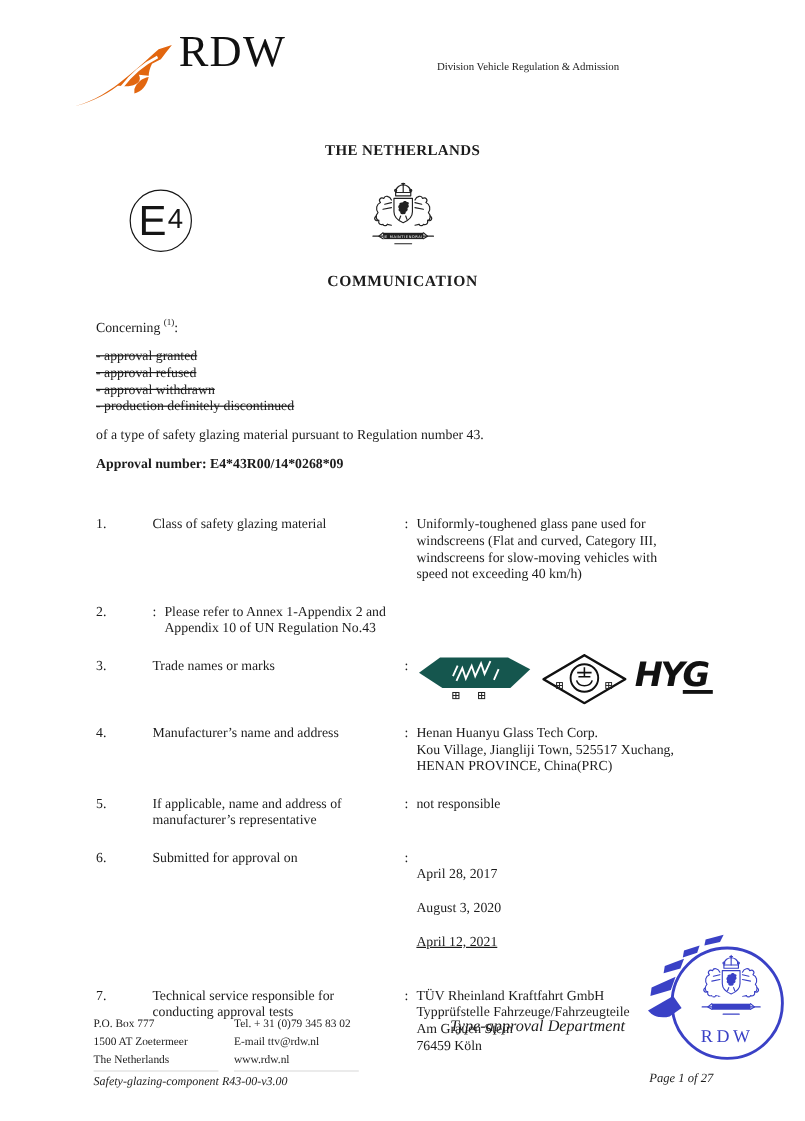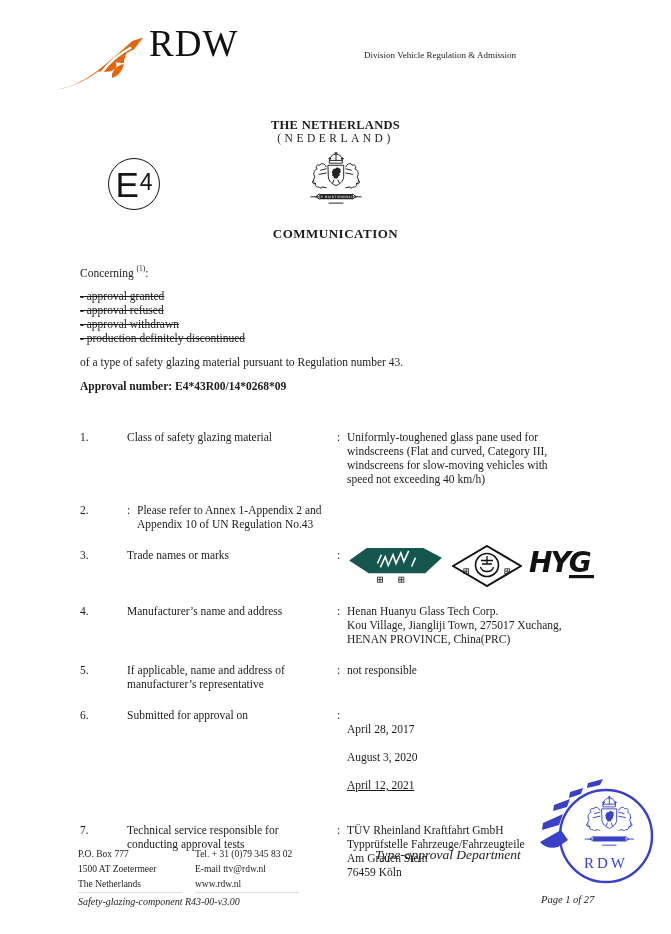--- a/index.html
+++ b/index.html
@@ -89,21 +89,20 @@
 
   <svg class="feather" width="92" height="58" viewBox="0 0 100 62">
     <path fill="#e2660f" d="M2 58 C20 55 36 46 50 35 C63 25 75 14 85 5 L97 1 C93 6 90 10 87 14 L79 18 C77 22 76 26 76 29 L67 28 C70 33 66 37 60 38 C55 39 51 38 48 38 C36 47 20 55 2 58 Z"></path>
     <path fill="#e2660f" d="M63 41 C65 35 70 31 76 30 C74 38 70 43 63 45 Z"></path>
     <path fill="none" stroke="#ffffff" stroke-width="2.6" d="M84 12 C72 18 60 28 51 40"></path>
   </svg>
   <div class="rdw-word">RDW</div>
   <div class="division">Division Vehicle Regulation &amp; Admission</div>
 
   <div class="country">THE NETHERLANDS</div>
-  <div class="country-sub">(NEDERLAND)</div>
 
   <div class="e-mark">
     <span class="big">E</span>
       <span class="small">4</span>
   </div>
 
   <div class="arms-wrap">
     <svg class="arms-black" width="84" height="63" viewBox="0 0 120 90">
       <use href="#arms-shapes"></use>
       <text x="60" y="65.8" text-anchor="middle" fill="#ffffff" font-size="4.3" letter-spacing="0.7" font-family="DejaVu Sans, sans-serif">JE MAINTIENDRAI</text>
@@ -179,21 +178,21 @@
         </div>
       </div>
     </div>
 
     <div class="item">
       <div class="num">4.</div>
       <div class="label">Manufacturer’s name and address</div>
       <div class="val">
           <span class="colon">:</span>
         <div class="vtext">Henan Huanyu Glass Tech Corp.
-Kou Village, Jiangliji Town, 275017 Xuchang,
+Kou Village, Jiangliji Town, 525517 Xuchang,
 HENAN PROVINCE, China(PRC)</div>
         </div>
     </div>
 
     <div class="item">
       <div class="num">5.</div>
       <div class="label">If applicable, name and address of
 manufacturer’s representative</div>
       <div class="val">
           <span class="colon">:</span>

